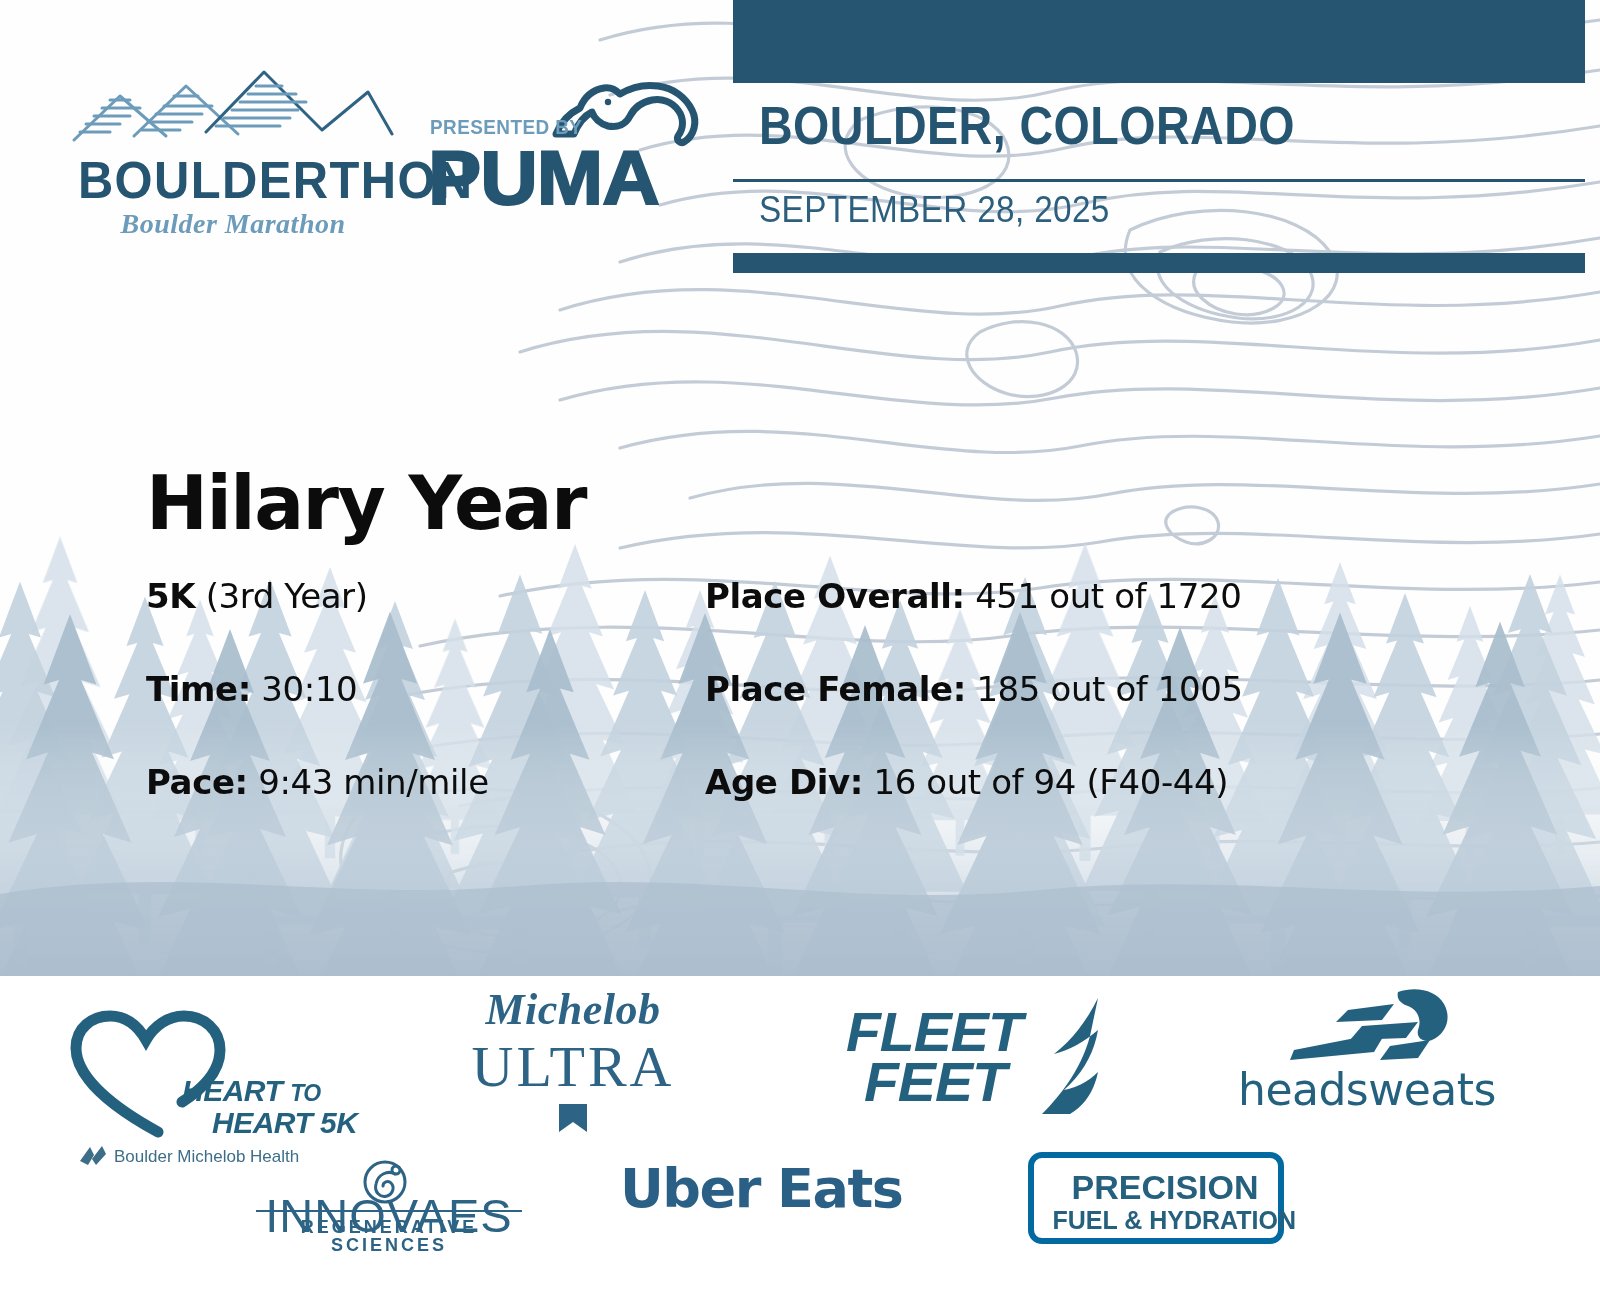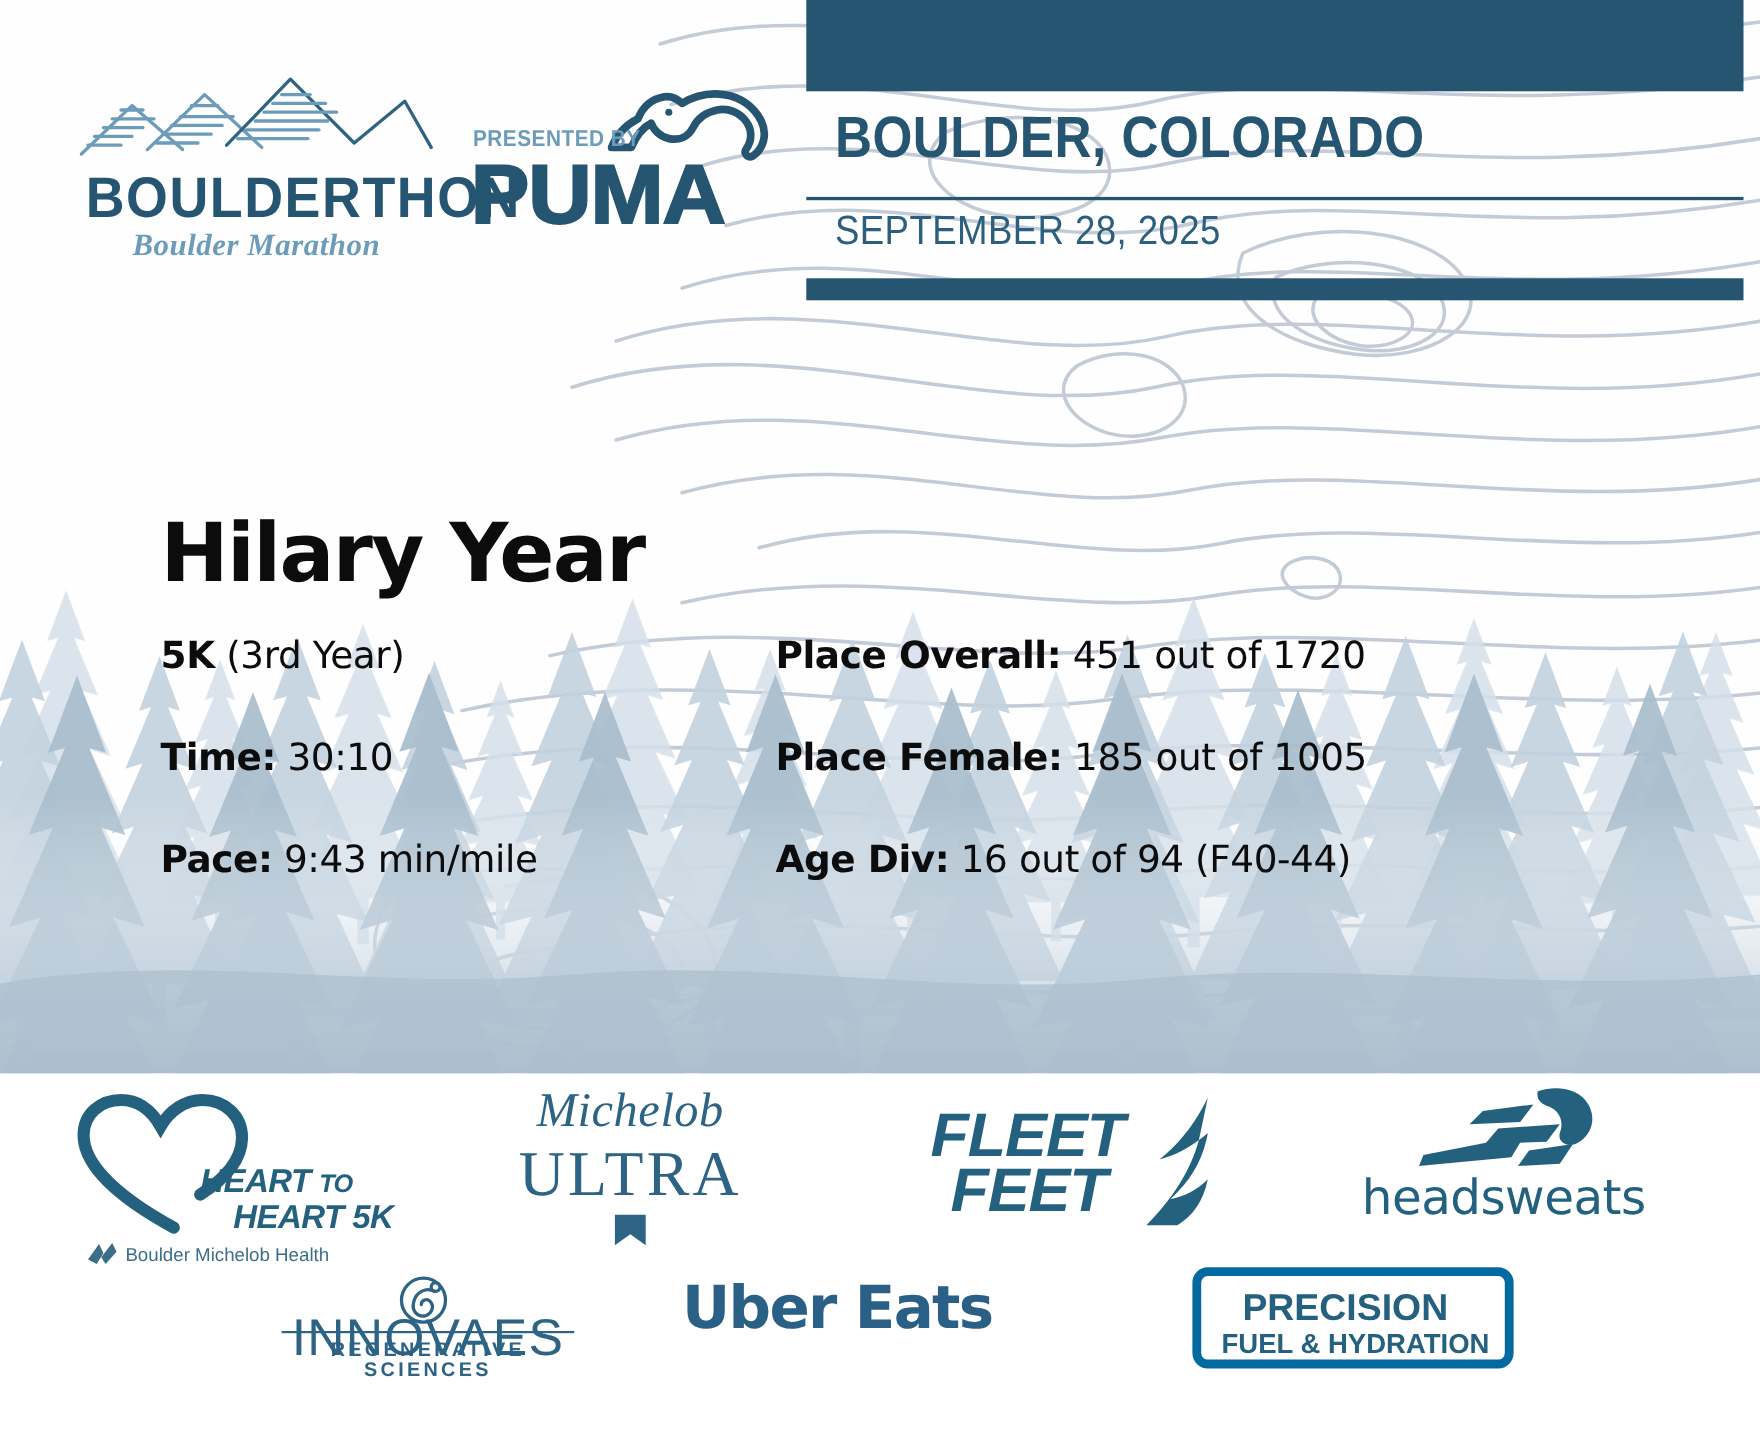--- a/index.html
+++ b/index.html
@@ -88,35 +88,35 @@
   }
   .stat-line b { font-weight:700; }
   .stat-line span.val { font-weight:400; }
 
   
   .sponsor-area { position:absolute; left:0; top:976px; width:1600px; height:333px; background:#ffffff; z-index:9; }
 
   .sp { position:absolute; }
 
   
-  .h2h { left:62px; top:12px; width:300px; height:145px; }
+  .h2h { left:62px; top:28px; width:300px; height:145px; }
   .h2h-t1 { position:absolute; left:120px; top:72px; font-family:"Liberation Sans",sans-serif;
             font-style:italic; font-weight:700; font-size:30px; color:#24617f; letter-spacing:-0.5px;
             white-space:nowrap; line-height:1; }
   .h2h-t1 small { font-size:23px; font-weight:700; }
   .h2h-t2 { position:absolute; left:150px; top:104px; font-family:"Liberation Sans",sans-serif;
             font-style:italic; font-weight:700; font-size:30px; color:#24617f; letter-spacing:-0.5px;
             white-space:nowrap; line-height:1; }
   .h2h-t3 { position:absolute; left:52px; top:144px; font-family:"Liberation Sans",sans-serif;
             font-weight:400; font-size:17px; color:#3d6e88; white-space:nowrap; line-height:1; }
 
   
   .mich { left:448px; top:6px; width:250px; height:160px; }
   .mich-script { position:absolute; left:0; top:6px; width:250px; text-align:center;
-                 font-family:"Liberation Serif",serif; font-style:italic; font-weight:400;
+                 font-family:"Liberation Serif",serif; font-style:italic; font-weight:700;
                  font-size:44px; color:#2d6384; line-height:1; letter-spacing:0.5px; }
   .mich-ultra { position:absolute; left:0; top:56px; width:250px; text-align:center;
                 font-family:"Liberation Serif",serif; font-weight:400; font-size:58px;
                 color:#2d6384; letter-spacing:3px; line-height:1; }
 
   
   .fleet { left:842px; top:20px; width:270px; height:120px; }
   .fleet-1 { position:absolute; left:4px; top:8px; font-family:"Liberation Sans",sans-serif;
              font-style:italic; font-weight:700; font-size:56px; color:#24617f; letter-spacing:-1px;
              line-height:1; transform:scaleX(1.02); transform-origin:left center; }
@@ -140,22 +140,22 @@
              font-family:"Liberation Sans",sans-serif; font-weight:700; font-size:18px;
              color:#2d6384; letter-spacing:3px; line-height:1; }
 
   
   .uber { left:620px; top:186px; width:330px; height:70px; }
   .uber-word { position:absolute; left:0; top:0; font-family:"DejaVu Sans",sans-serif;
                font-weight:700; font-size:54px; color:#2a6085; letter-spacing:-1.5px; line-height:1;
                white-space:nowrap;text-align:right; }
 
   
-  .prec { left:1084px; top:176px; width:292px; height:92px;
-          border:8px solid #0369a1; border-radius:14px; }
+  .prec { left:1028px; top:176px; width:256px; height:92px;
+          border:6px solid #0369a1; border-radius:14px; }
   .prec-1 { position:absolute; left:0; top:12px; width:262px; text-align:center;
             font-family:"Liberation Sans",sans-serif; font-weight:700; font-size:34px;
             color:#25607f; letter-spacing:0px; line-height:1; }
   .prec-2 { position:absolute; left:0; top:50px; width:262px; text-align:right;
             font-family:"Liberation Sans",sans-serif; font-weight:700; font-size:25px;
             color:#25607f; letter-spacing:0px; line-height:1; }
 </style>
 </head>
 <body>
 

